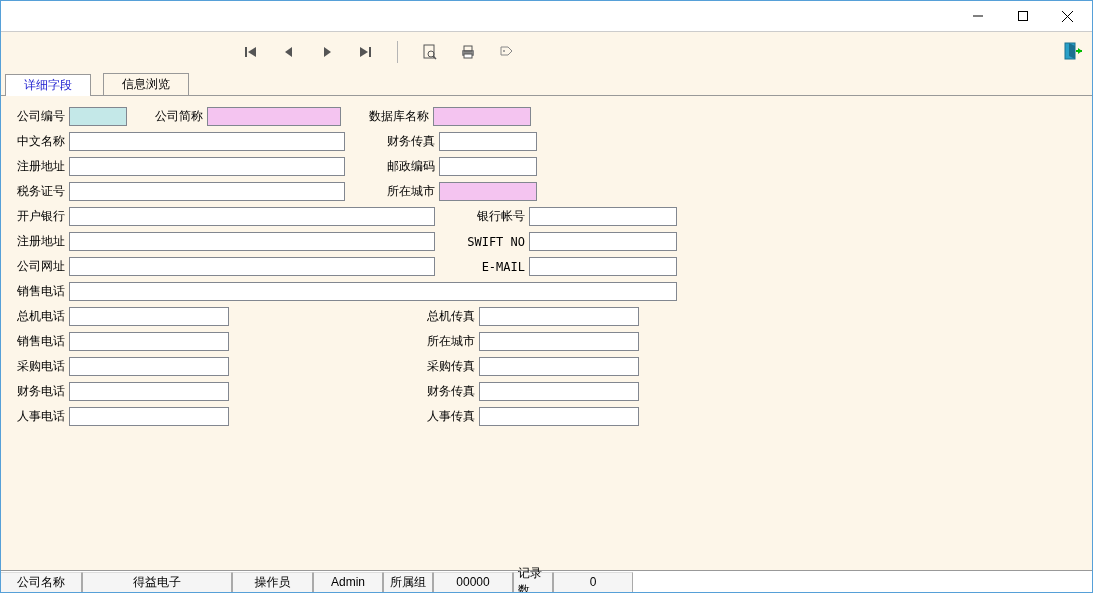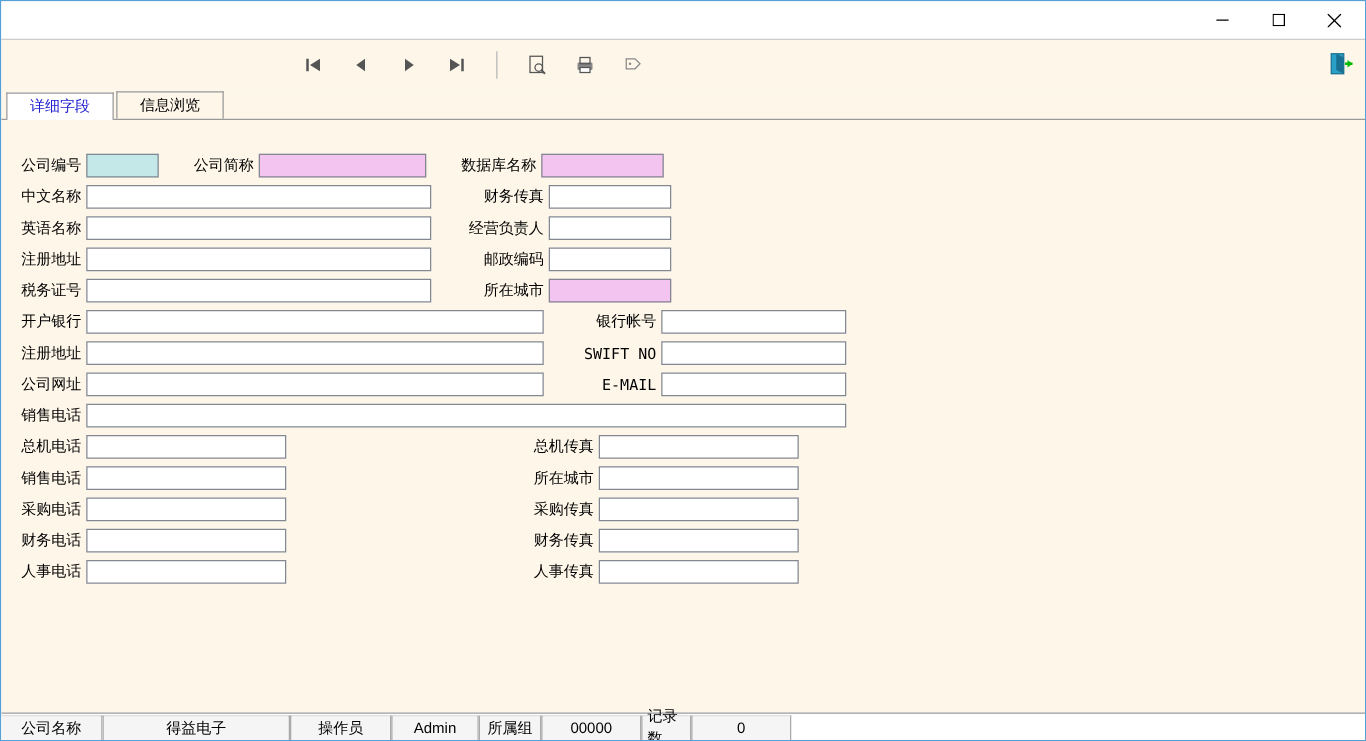--- a/index.html
+++ b/index.html
@@ -13,25 +13,25 @@
 
 
 .toolbar { height: 40px; background: #fdf6e9; display: flex; align-items: center; position: relative; border-top: 1px solid #ccc; }
 .tool-group { display: flex; align-items: center; gap: 18px; margin-left: 240px; }
 .tool-btn { width: 20px; height: 20px; display: flex; align-items: center; justify-content: center; cursor: pointer; color: #555; }
 .tool-sep { width: 1px; height: 22px; background: #b5b5b5; margin: 0 4px; }
 .exit-btn { position: absolute; right: 8px; top: 8px; width: 22px; height: 22px; cursor: pointer; display:flex; align-items:center; justify-content:center; }
 
 
 .tabs { height: 24px; background: #fdf6e9; display: flex; align-items: flex-end; padding-left: 4px; }
-.tab { height: 22px; border: 1px solid #999; border-bottom: none; background: #fdf6e9; padding: 2px 18px; margin-right: 2px; font-size: 12px; cursor: pointer; }
+.tab { height: 22px; border: 1px solid #999; border-bottom: none; background: #fdf6e9; padding: 2px 18px; margin-right: 12px; font-size: 12px; cursor: pointer; }
 .tab.active { background: #fff; color: #2020d0; position: relative; top: 1px; }
 
 
-.form-area { flex: 1; background: #fdf6e9; border-top: 1px solid #999; padding: 24px 10px 0 10px; overflow: hidden; }
+.form-area { flex: 1; background: #fdf6e9; border-top: 1px solid #999; padding: 8px 10px 0 10px; overflow: hidden; }
 .row { display: flex; align-items: center; height: 25px; }
 .lbl { width: 58px; text-align: right; font-size: 12px; color: #000; padding-right: 4px; white-space: nowrap; }
 .lbl.wide { width: 70px; }
 .inp { height: 19px; border: 1px solid #828790; background: #fff; padding: 0 2px; font-size: 12px; }
 .inp.cyan { background: #c4e8e8; }
 .inp.pink { background: #f4c4f0; }
 
 
 .statusbar { height: 22px; background: #fff; border-top: 1px solid #999; display: flex; align-items: center; font-size: 12px; }
 .stat-cell { height: 20px; border: 1px solid #aaa; border-bottom:none; border-top:1px solid #ddd; display: flex; align-items: center; justify-content: center; padding: 0 4px; margin-right: 0; background:#f5f5f5; }
@@ -134,27 +134,20 @@
   </div>
 
   <div class="row">
     <span class="lbl">中文名称</span>
     <input class="inp" style="width: 276px;" value="">
     <span style="width:24px"></span>
     <span class="lbl wide">财务传真</span>
     <input class="inp" style="width: 98px;" value="">
   </div>
 
-  <div class="row">
-    <span class="lbl">英语名称</span>
-    <input class="inp" style="width: 276px;" value="">
-    <span style="width:24px"></span>
-    <span class="lbl wide">经营负责人</span>
-    <input class="inp" style="width: 98px;" value="">
-  </div>
 
   <div class="row">
     <span class="lbl">注册地址</span>
     <input class="inp" style="width: 276px;" value="">
     <span style="width:24px"></span>
     <span class="lbl wide">邮政编码</span>
     <input class="inp" style="width: 98px;" value="">
   </div>
 
   <div class="row">

